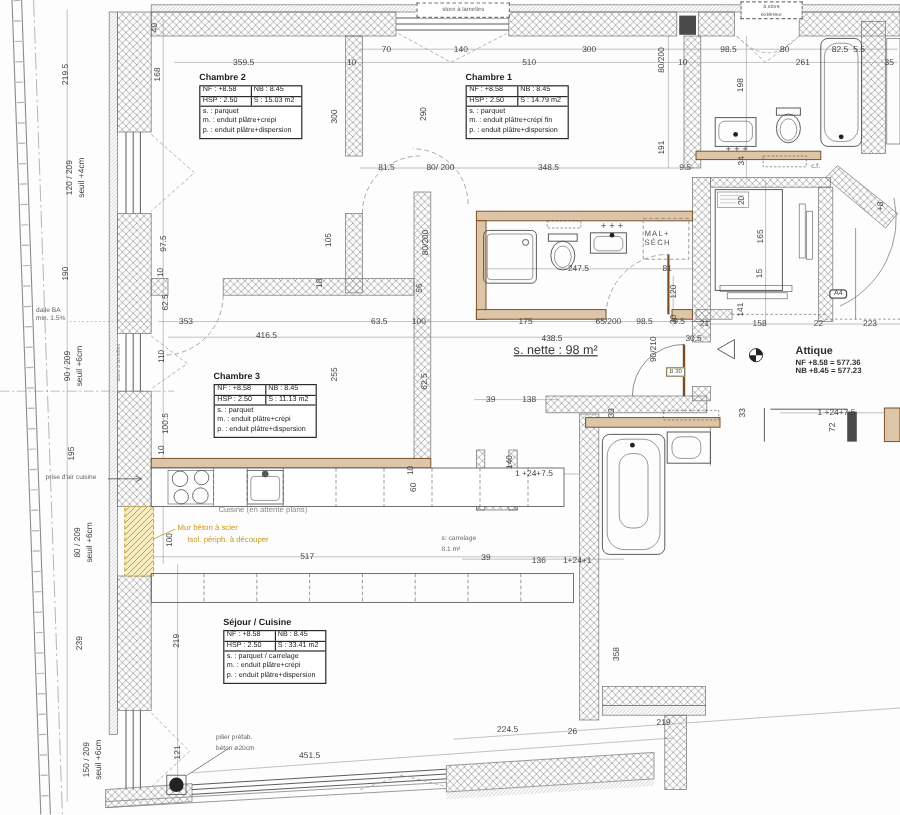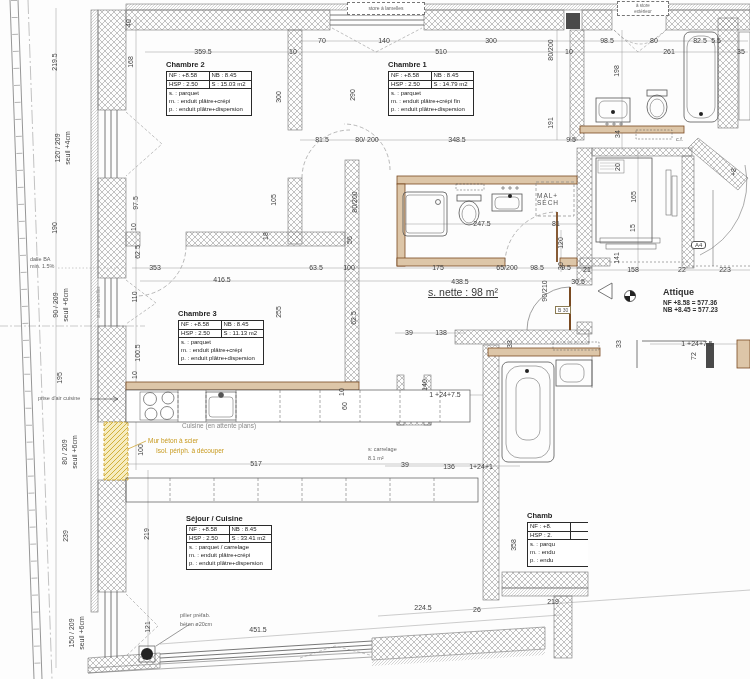--- a/index.html
+++ b/index.html
@@ -456,38 +456,20 @@
           <span>S : 33.41 m2</span>
         </div>
     <div class="rt-fin">
       <div>s. : parquet / carrelage</div>
       <div>m. : enduit plâtre+crépi</div>
       <div>p. : enduit plâtre+dispersion</div>
     </div>
   </div>
 </div>
 
-<div class="rtab rt-cut" style="left:527px;top:511px;">
-  <div class="rt-title">Chamb</div>
-  <div class="rt-box">
-    <div class="rt-row">
-          <span>NF : +8.</span>
-          <span></span>
-        </div>
-    <div class="rt-row">
-          <span>HSP : 2.</span>
-          <span></span>
-        </div>
-    <div class="rt-fin">
-      <div>s. : parqu</div>
-      <div>m. : endu</div>
-      <div>p. : endu</div>
-    </div>
-  </div>
-</div>
 
 <div class="ann mal">
   <div>MAL+</div>
   <div>SÉCH</div>
 </div>
 
 <div class="ann note-gray" style="left:182px;top:422px;">Cuisine (en attente plans)</div>
 <div class="ann note-orange" style="left:148px;top:437px;">Mur béton à scier</div>
 <div class="ann note-orange" style="left:156px;top:447px;">Isol. périph. à découper</div>
 

